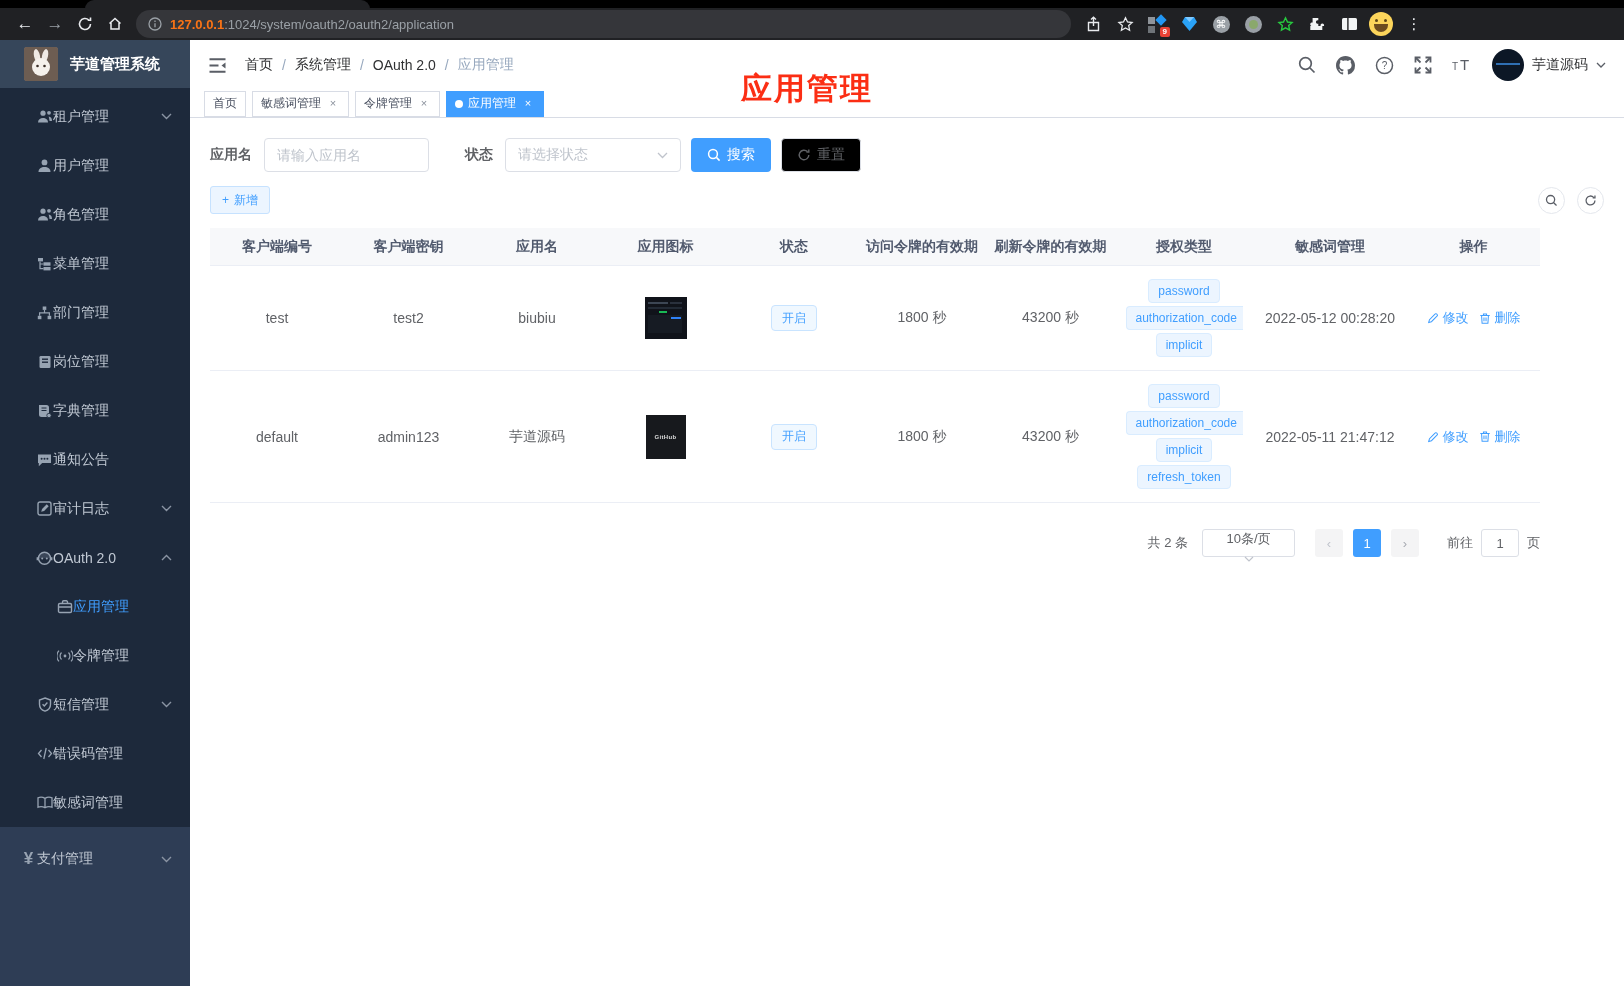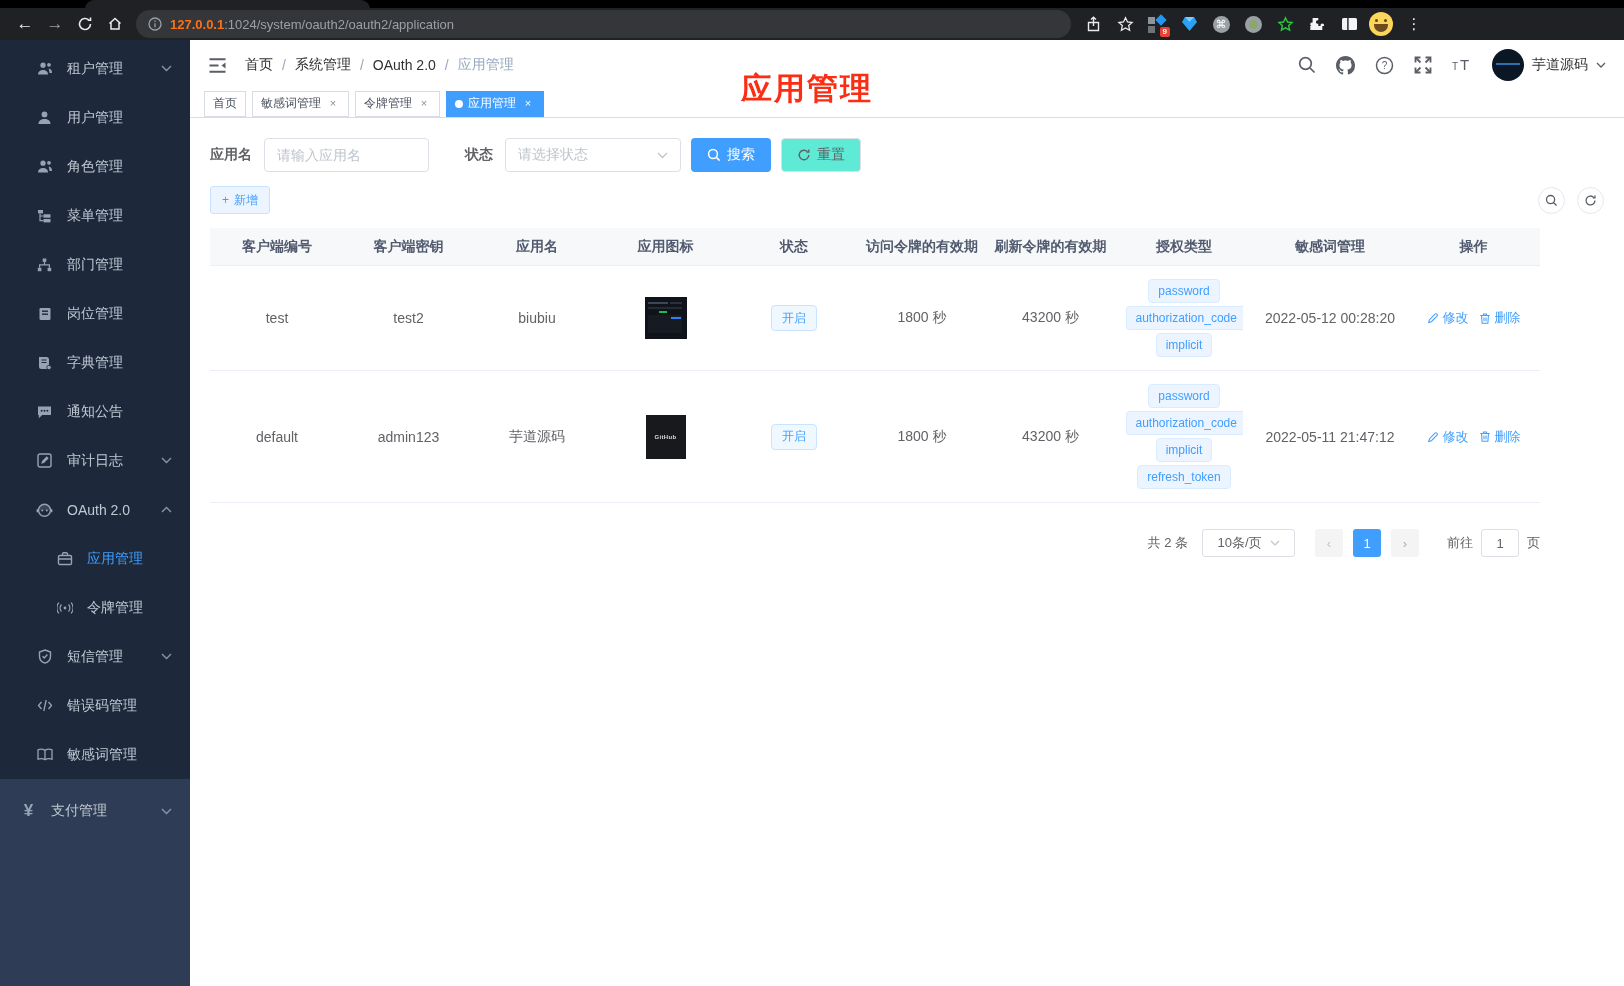--- a/index.html
+++ b/index.html
@@ -29,21 +29,21 @@
   
   .app { display:flex; height:946px; }
 
   
   .sidebar { width:190px; background:#1d293b; display:flex; flex-direction:column; flex-shrink:0; }
   .logo-bar { height:48px; background:#36465a; display:flex; align-items:center; padding-left:24px; gap:12px; flex-shrink:0; }
   .logo-img { width:34px; height:34px; border-radius:3px; background:#8a7468; overflow:hidden; flex-shrink:0; }
   .logo-title { color:#fff; font-size:15px; font-weight:bold; white-space:nowrap; }
   .menu-top { padding-top:4px; }
   .menu-bottom { background:#2e3d55; flex:1; padding-top:6px; }
-  .m-item { height:49px; display:flex; align-items:center; padding-left:36px; gap:14px; color:#c0c8d3; font-size:14px; cursor:pointer; }
+  .m-item { height:49px; display:flex; align-items:center; padding-left:36px; gap:0; color:#c0c8d3; font-size:14px; cursor:pointer; }
   .m-item .mi { color:#97a3b2; width:17px; display:flex; justify-content:center; flex-shrink:0; }
   .m-item.sub { padding-left:56px; }
   .m-item.active, .m-item.active .mi { color:#409eff; }
   .m-item .arrow { margin-left:auto; margin-right:18px; color:#8a94a3; }
   .m-item .arrow.up svg { transform:rotate(180deg); }
   .menu-bottom .m-item { padding-left:20px; height:52px; }
   .yen-glyph { font-size:17px; font-weight:bold; }
 
   
   .main { flex:1; display:flex; flex-direction:column; min-width:0; }
@@ -71,21 +71,21 @@
   
   .filter-row { display:flex; align-items:center; margin-bottom:14px; }
   .f-label { font-size:14px; font-weight:600; color:#606266; margin-right:12px; }
   .f-input { width:165px; height:34px; border:1px solid #dcdfe6; border-radius:4px; padding:0 12px; font-size:14px; color:#606266; outline:none; font-family:inherit; }
   .f-input::placeholder { color:#bfc4cc; }
   .f-select { width:176px; height:34px; border:1px solid #dcdfe6; border-radius:4px; padding:0 12px; font-size:14px; color:#bfc4cc; display:flex; align-items:center; justify-content:space-between; cursor:pointer; }
   .f-select .caret { color:#c0c4cc; }
   .gap-lg { width:36px; }
   .btn { height:34px; border-radius:4px; font-size:14px; display:inline-flex; align-items:center; gap:6px; padding:4px 15px; cursor:pointer; border:1px solid transparent; font-family:inherit; }
   .btn-primary { background:#409eff; color:#fff; margin-left:10px; }
-  .btn-plain { background:#5eead4; border-color:#dcdfe6; color:#606266; margin-left:10px; }
+  .btn-plain { background:#000000; border-color:#dcdfe6; color:#606266; margin-left:10px; }
 
   
   .toolbar-row { display:flex; align-items:center; margin-bottom:14px; }
   .btn-add { height:28px; padding:0 11px; background:#ecf5ff; border:1px solid #c6e2ff; color:#409eff; border-radius:3px; font-size:12px; display:inline-flex; align-items:center; gap:5px; cursor:pointer; font-family:inherit; }
   .tool-circles { margin-left:auto; display:flex; gap:12px; }
   .circle-btn { width:27px; height:27px; border-radius:50%; border:1px solid #e4e7ed; background:#fff; color:#5a5e66; display:flex; align-items:center; justify-content:center; cursor:pointer; }
 
   
   .table { width:1330px; font-size:14px; color:#606266; border-bottom:1px solid #ebeef5; }
   .thead { display:flex; background:#f7f8fa; height:38px; align-items:center; font-weight:bold; color:#515a6e; border-bottom:1px solid #ebeef5; }
@@ -100,21 +100,21 @@
   .grant-tag.clip { max-width:117px; overflow:hidden; border-right:none; border-radius:4px 0 0 4px; }
   .app-logo-1 { width:42px; height:42px; background:#10131a; position:relative; overflow:hidden; }
   .app-logo-1 i { position:absolute; height:2px; }
   .app-logo-2 { width:40px; height:44px; background:#17191d; display:flex; align-items:center; justify-content:center; color:#dcdcdc; font-size:6px; font-weight:bold; letter-spacing:0.3px; }
   .link { color:#409eff; font-size:13px; display:inline-flex; align-items:center; gap:4px; cursor:pointer; }
   .link + .link { margin-left:10px; }
 
   
   .pagination { width:1330px; display:flex; justify-content:flex-end; align-items:center; margin-top:26px; font-size:13px; color:#606266; }
   .pg-total { margin-right:14px; }
-  .pg-size { width:93px; height:28px; border:1px solid #dcdfe6; border-radius:3px; display:flex; align-items:center; justify-content:center; gap:8px; color:#606266; cursor:pointer; margin-right:20px; }
+  .pg-size { width:93px; height:28px; border:1px solid #dcdfe6; border-radius:3px; display:flex; align-items:center; justify-content:flex-start; gap:8px; color:#606266; cursor:pointer; margin-right:20px;flex-direction:column; }
   .pg-size .caret { color:#c0c4cc; }
   .pg-btn { width:28px; height:28px; border-radius:3px; background:#f4f4f5; color:#c0c4cc; display:flex; align-items:center; justify-content:center; font-size:13px; cursor:pointer; margin-right:10px; }
   .pg-btn.next { color:#a8abb2; }
   .pg-cur { width:28px; height:28px; border-radius:3px; background:#409eff; color:#fff; display:flex; align-items:center; justify-content:center; margin-right:10px; cursor:pointer; }
   .pg-goto { display:flex; align-items:center; gap:8px; margin-left:18px; }
   .pg-input { width:38px; height:28px; border:1px solid #dcdfe6; border-radius:3px; text-align:center; font-size:13px; color:#606266; outline:none; font-family:inherit; }
 
   
   .overlay-title { position:absolute; left:741px; top:68px; font-size:31px; font-weight:700; color:#fb2e14; letter-spacing:2px; z-index:99; pointer-events:none; white-space:nowrap; }
 </style>
@@ -200,20 +200,33 @@
           </div>
       </div>
       <div class="nav-ic" style="font-size:15px;">⋮</div>
     </div>
   </div>
 </div>
 
 <div class="app">
 
   <aside class="sidebar">
+    <div class="logo-bar">
+      <div class="logo-img">
+        <svg width="34" height="34" viewBox="0 0 34 34">
+            <rect width="34" height="34" fill="#6d5d52"></rect>
+            <ellipse cx="13" cy="9" rx="3" ry="7" fill="#efe9e4" transform="rotate(-12 13 9)"></ellipse>
+            <ellipse cx="21" cy="9" rx="3" ry="7" fill="#efe9e4" transform="rotate(12 21 9)"></ellipse>
+            <circle cx="17" cy="20" r="9" fill="#f5f1ec"></circle>
+            <circle cx="13.5" cy="19" r="1.3" fill="#3a2f28"></circle>
+            <circle cx="20.5" cy="19" r="1.3" fill="#3a2f28"></circle>
+          </svg>
+      </div>
+      <div class="logo-title">芋道管理系统</div>
+    </div>
 
     <nav class="menu-top">
       <div class="m-item">
         <span class="mi">
             <svg width="16" height="15" viewBox="0 0 16 15">
               <circle cx="6" cy="4.2" r="2.6" fill="currentColor"></circle>
               <path d="M1 13.5c0-3 2.2-4.6 5-4.6s5 1.6 5 4.6z" fill="currentColor"></path>
               <circle cx="12" cy="3.8" r="1.9" fill="currentColor"></circle>
               <path d="M11.7 7.6c2 .3 3.3 1.8 3.3 4.3h-2.4" fill="currentColor"></path>
             </svg>

